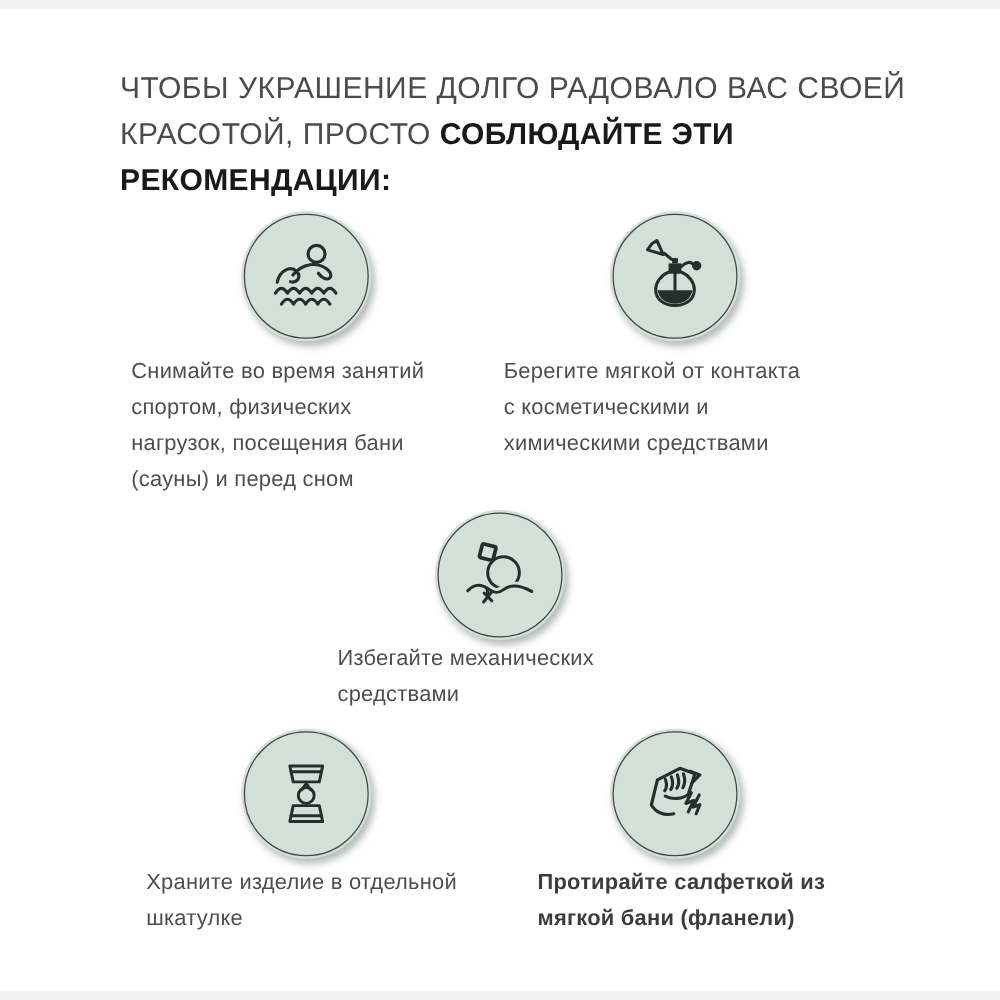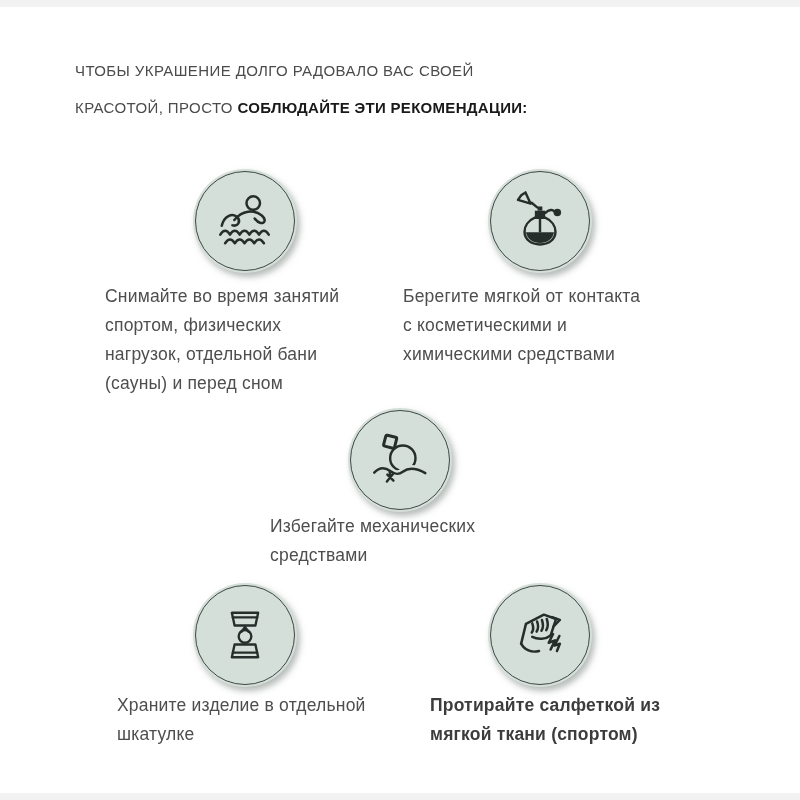--- a/index.html
+++ b/index.html
@@ -6,22 +6,22 @@
   body{
     width:800px;height:800px;position:relative;overflow:hidden;
     background:#ffffff;
     font-family:"Liberation Sans","DejaVu Sans",sans-serif;
   }
   .edge-strip{position:absolute;left:0;width:800px;height:7px;background:#f2f2f2;}
   .edge-strip.top{top:0;}
   .edge-strip.bottom{bottom:0;}
 
   .heading{
-    position:absolute;left:75px;top:52px;width:660px;
-    font-size:15px;line-height:37px;letter-spacing:0.4px;
+    position:absolute;left:96px;top:52px;width:660px;
+    font-size:24px;line-height:37px;letter-spacing:0.4px;
     color:#4b4b4b;font-weight:400;
     text-transform:uppercase;
   }
   .heading .bold{font-weight:700;color:#191919;letter-spacing:0.3px;margin-top:45px;}
 
   .icon-circle{
     position:absolute;width:104px;height:104px;border-radius:50%;
     background:#d5dfd9;
     box-shadow:3px 4px 6px rgba(122,132,128,0.55);
     display:flex;align-items:center;justify-content:center;
@@ -72,21 +72,21 @@
   <svg class="ico" width="62" height="62" viewBox="0 0 64 64">
     <circle cx="40.5" cy="13.5" r="7"></circle>
     <path d="M8,37 C10,27 19,23 24,28 C28,32 25,38 19,36.5"></path>
     <path d="M21,31 C29,21 41,20 49,26 C54,30 53,35 48,34 C45,33.4 43.5,31.5 42,29.5"></path>
     <path d="M6.5,46 q5,-8 10,0 q5,-8 10,0 q5,-8 10,0 q5,-8 10,0 q5,-8 10,0"></path>
     <path d="M11.5,55 q5,-8 10,0 q5,-8 10,0 q5,-8 10,0 q5,-8 10,0"></path>
   </svg>
 </div>
 <p class="caption" id="caption-1">Снимайте во время занятий
 спортом, физических
-нагрузок, отдельной бани
+нагрузок, посещения бани
 (сауны) и перед сном</p>
 
 <div class="icon-circle" id="circle-2">
   <svg class="ico" width="60" height="60" viewBox="0 0 64 64">
     <path d="M26.5,28.5 C19.5,31.5 15.5,37.5 15.5,43.5 C15.5,51.5 22.5,57 32,57 C41.5,57 48.5,51.5 48.5,43.5 C48.5,37.5 44.5,31.5 37.5,28.5 Z"></path>
     <path class="fill" d="M17,44 L47,44 C45.5,51.5 39.5,55.5 32,55.5 C24.5,55.5 18.5,51.5 17,44 Z"></path>
     <line x1="32" y1="28.5" x2="32" y2="43"></line>
     <rect class="fill" x="26.5" y="21" width="11" height="7.5"></rect>
     <rect class="fill" x="29.5" y="16.5" width="5" height="4.5"></rect>
     <circle class="fill" cx="50.5" cy="23" r="4"></circle>
@@ -129,13 +129,13 @@
     <path d="M12.5,41 L17.5,20.5 L36,11 L48.5,15.5 L43,32.5"></path>
     <path d="M44.5,13.5 L52.5,16.5 L46,23"></path>
     <path d="M24,20 C25.5,24 25,27.5 23.5,29.5 M29,18 C30.5,22.5 30,26.5 28.5,28.5 M34,16.5 C35.5,21 35,25.5 33.5,27.5 M39,15.5 C40.5,20 40,24.5 38.5,27"></path>
     <path d="M43,32.5 C38,36.5 30,37 24,34"></path>
     <path d="M45.5,31 L41,40 L47.5,37.5 L43,47"></path>
     <path d="M52,33 L47,43 L52.5,41 L49.5,48.5"></path>
     <path d="M12.5,41 C16,47.5 23,50.5 31,48.5"></path>
   </svg>
 </div>
 <p class="caption emphasis" id="caption-5">Протирайте салфеткой из
-мягкой ткани (спортом)</p>
+мягкой бани (фланели)</p>
 
 </body></html>

